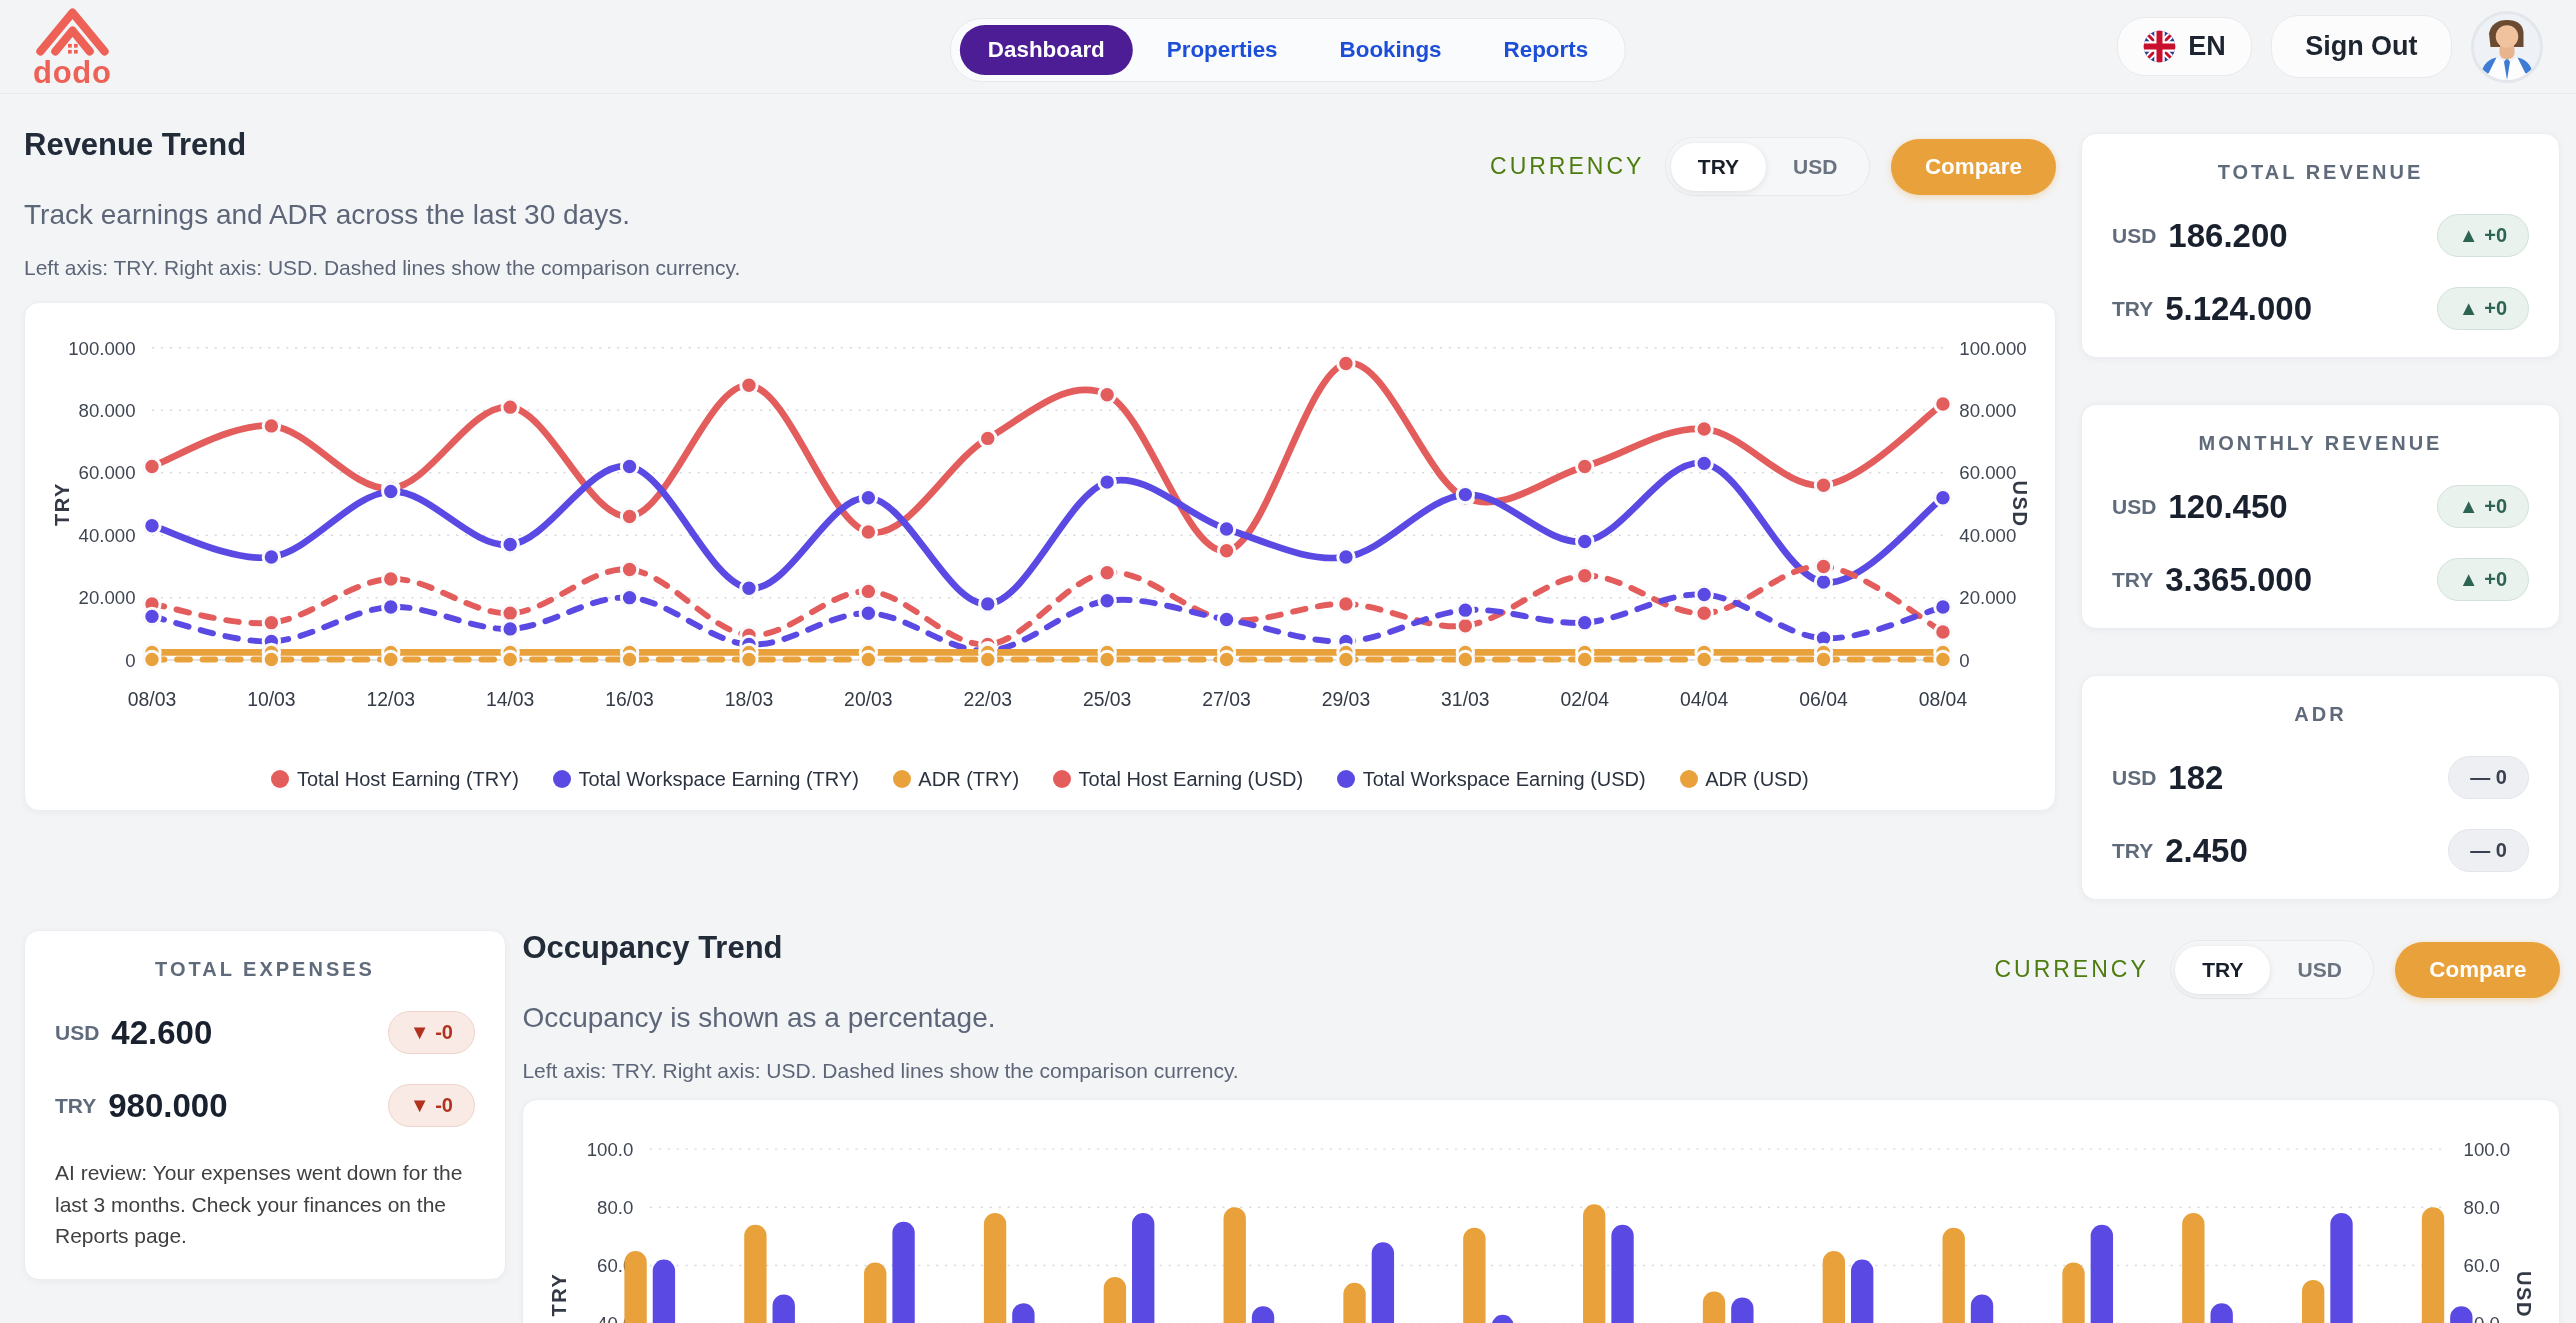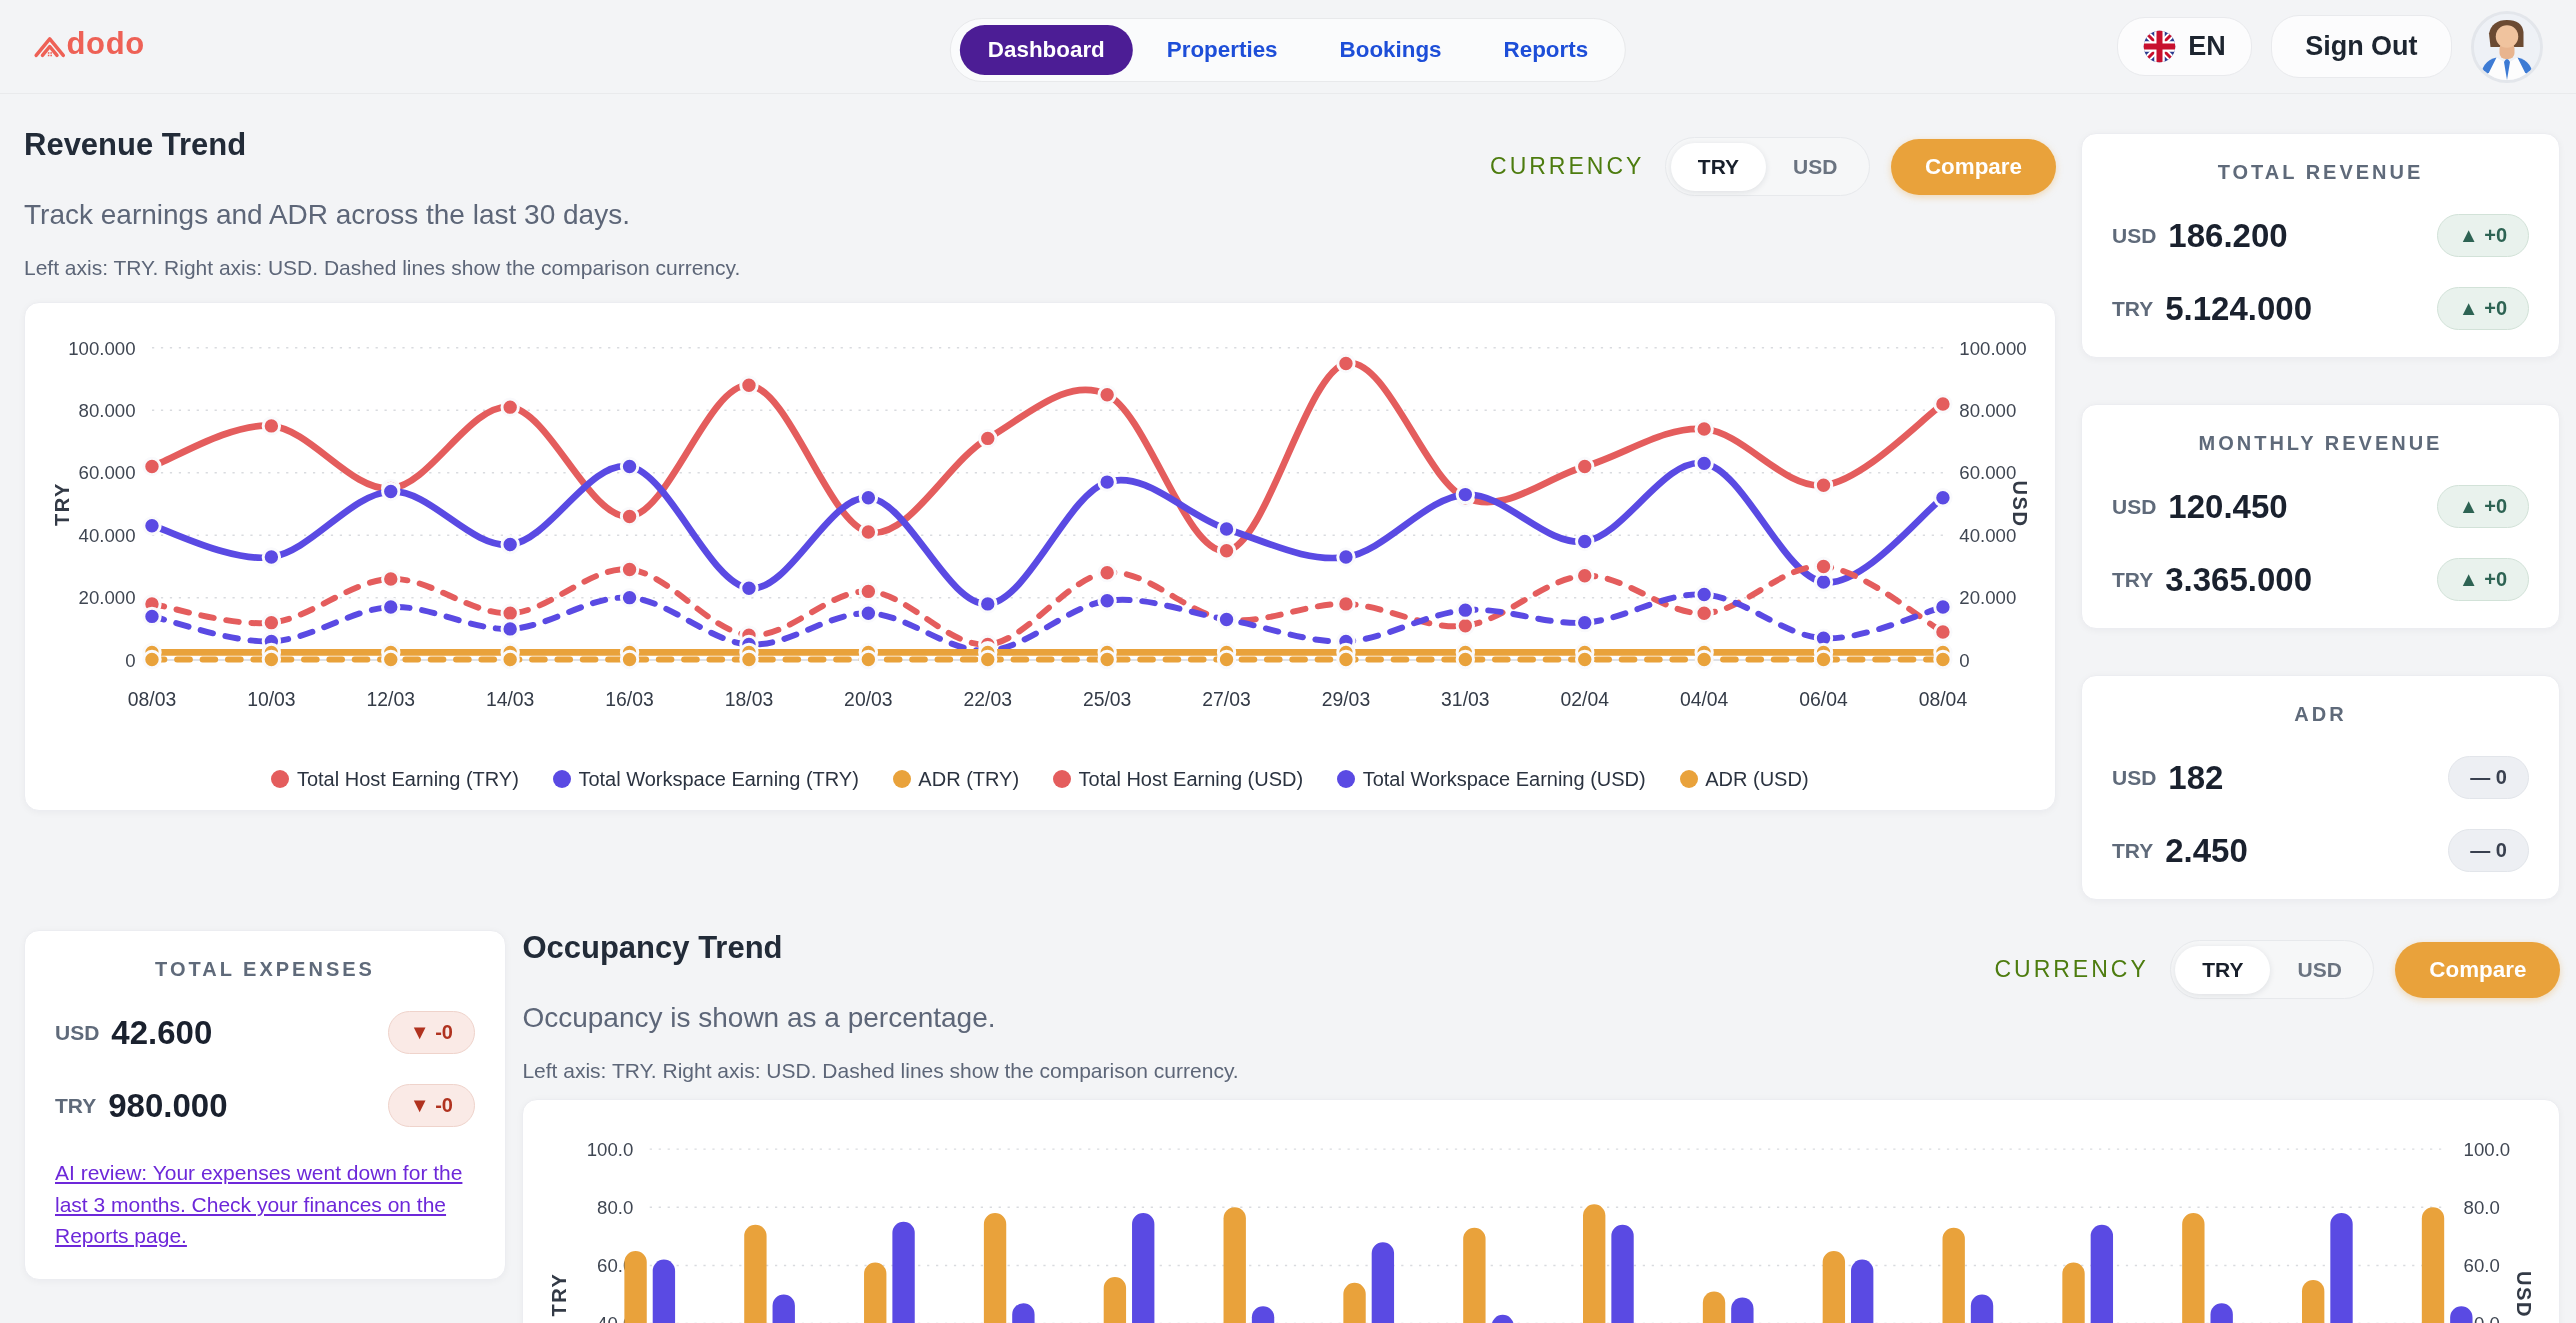--- a/index.html
+++ b/index.html
@@ -4,21 +4,21 @@
 <style>
   * { margin:0; padding:0; box-sizing:border-box; }
   html,body { width:2576px; height:1324px; overflow:hidden; }
   body {
     font-family:"Liberation Sans","DejaVu Sans",sans-serif;
     background:#f3f4f6; color:#1e2633;
   }
   
   .hdr { position:relative; height:94px; display:flex; align-items:center;
          padding:0 33px; border-bottom:1.5px solid #e9eaec; }
-  .logo { display:flex; flex-direction:row; align-items:center; width:112px; }
+  .logo { display:flex; flex-direction:column; width:112px; }
   .logo-text { color:#ee6156; font-size:31px; font-weight:700; letter-spacing:0.7px; margin-top:-4.5px; }
   .nav-pill { position:absolute; left:50%; top:18px; transform:translateX(-50%);
     display:flex; align-items:center; gap:6px; background:#fafbfc;
     border:1.5px solid #e8e9eb; border-radius:33px; padding:6px 9px; }
   .nav-item { font-size:22.4px; font-weight:600; color:#1d4ed8; padding:12px 28px;
     border-radius:25px; cursor:pointer; white-space:nowrap; }
   .nav-item.active { background:#4c1d95; color:#fff; }
   .hdr-right { margin-left:auto; display:flex; align-items:center; gap:19.4px; }
   .pill-btn { display:flex; align-items:center; gap:12px; background:#fcfcfd;
     border:1.5px solid #e9eaed; border-radius:28px; padding:12px 25px;
@@ -52,21 +52,21 @@
   .side-card, .stat-card { padding:27px 30px; }
   .card-title { font-size:20px; font-weight:700; letter-spacing:3px; color:#5f6a7a;text-align:center; }
   .metric-row { display:flex; align-items:center; margin-top:30px; }
   .metric-cur { font-size:21px; font-weight:700; color:#5f6a7a; margin-right:12px; }
   .metric-val { font-size:33px; font-weight:700; color:#1a212e; }
   .badge { margin-left:auto; font-size:20px; font-weight:700; border-radius:24px;
     padding:9px 21px; white-space:nowrap; }
   .badge.up   { background:#e9f2ed; border:1.5px solid #d2e2d8; color:#2d6353; }
   .badge.flat { background:#edeff3; border:1.5px solid #e2e5ea; color:#39404f; }
   .badge.down { background:#faeae6; border:1.5px solid #efd3cb; color:#b0321f; }
-  .card-note { font-size:21px; color:#6d28d9; line-height:1.5; margin-top:30px;text-decoration:underline; }
+  .card-note { font-size:21px; color:#404040; line-height:1.5; margin-top:30px; }
   
   .legend { display:flex; justify-content:center; gap:34px; padding:7.5px 0 19.4px 0; }
   .lg-item { display:flex; align-items:center; gap:7.5px; font-size:20px; color:#2b3340; }
   .lg-dot { width:18px; height:18px; border-radius:50%; }
   .cut-card { margin-top:16.4px; padding-top:7.5px; height:477px;
     border-bottom-left-radius:0; border-bottom-right-radius:0; overflow:hidden; }
   svg text { font-family:"Liberation Sans","DejaVu Sans",sans-serif; }
 </style>
 </head>
 <body>

